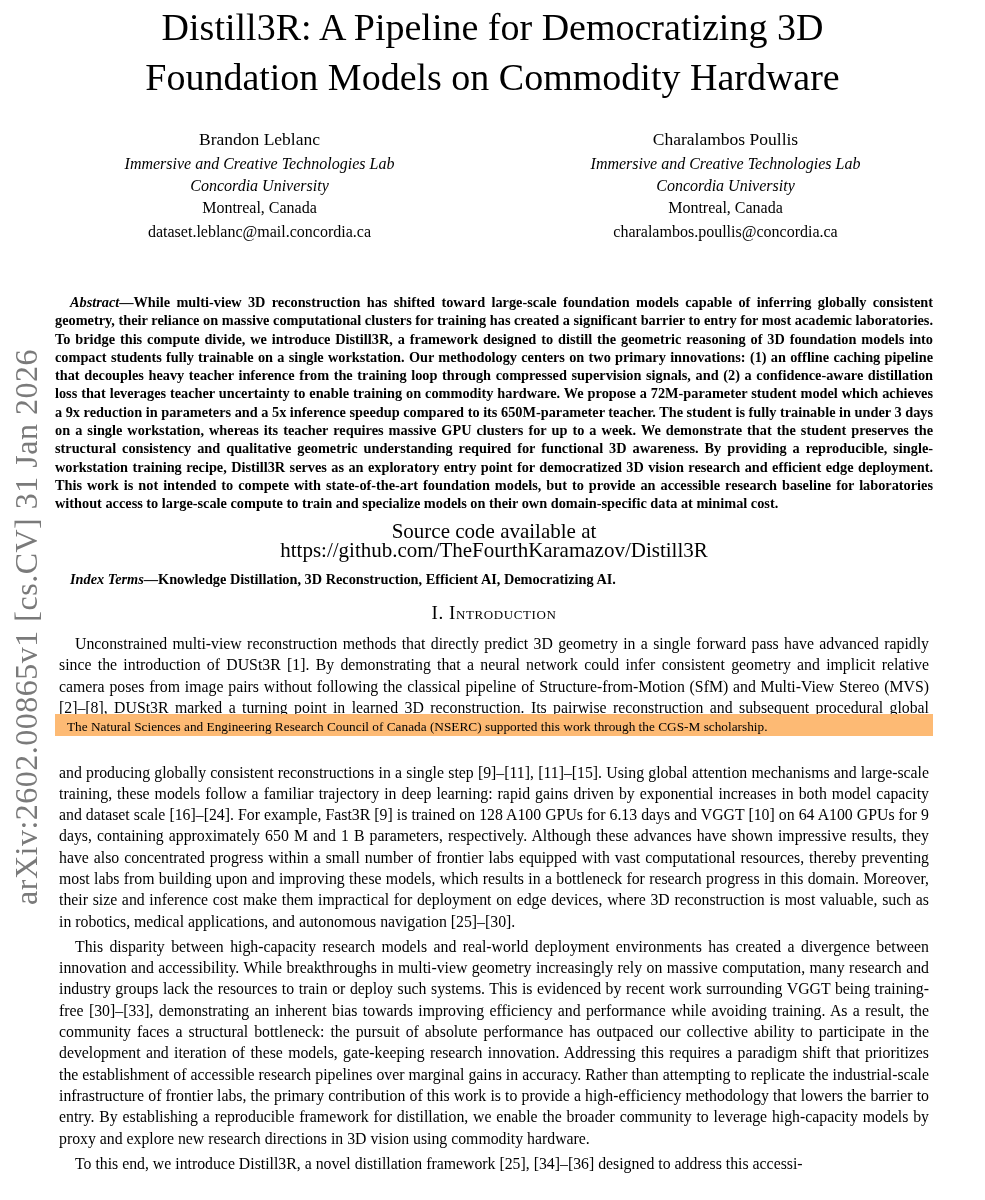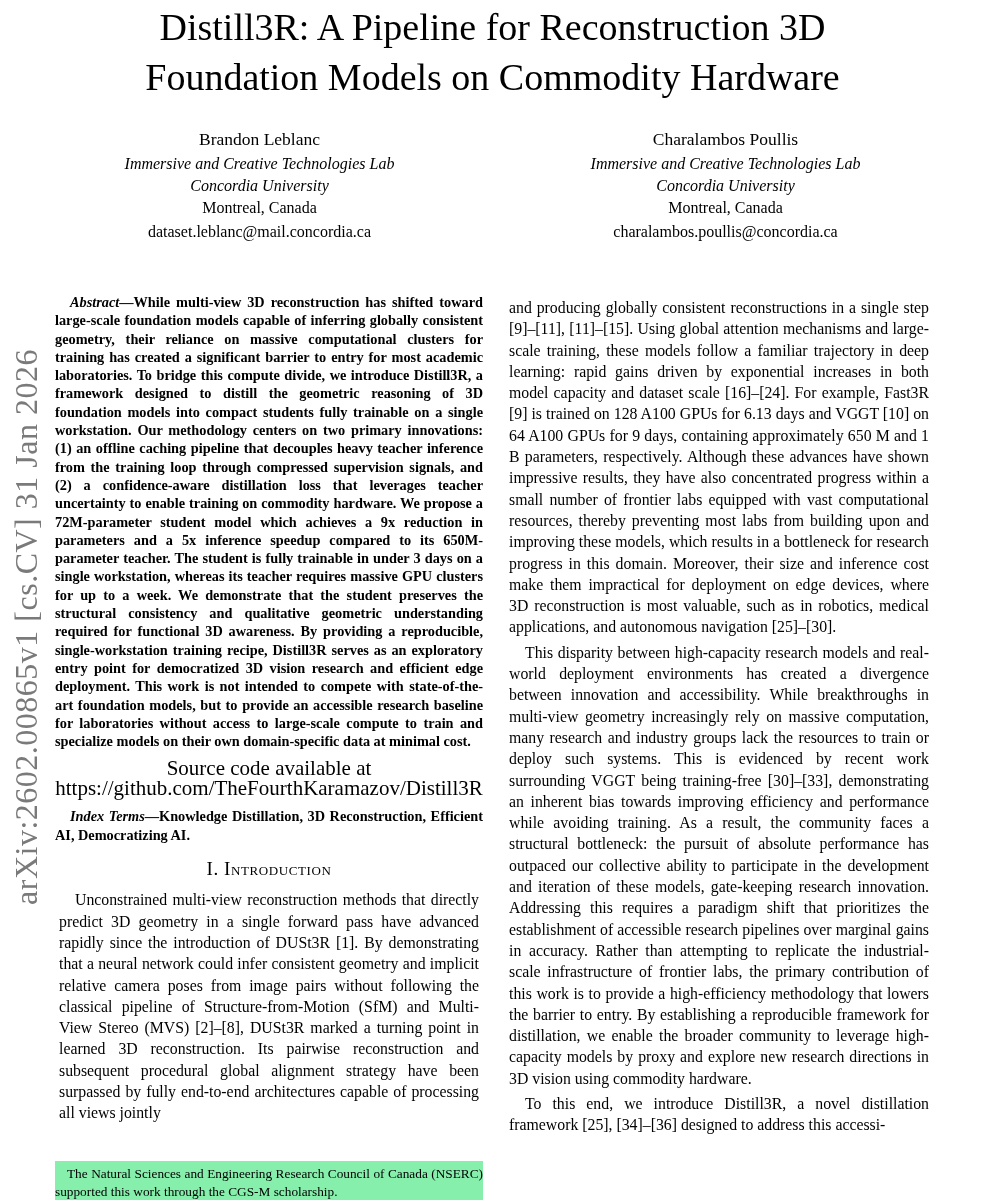--- a/index.html
+++ b/index.html
@@ -52,20 +52,21 @@
 
   
   .columns {
     position: absolute;
     top: 293px;
     left: 55px;
     right: 52px;
     bottom: 0;
     display: flex;
     gap: 22px;
+    flex-direction: column;
   }
   .col {
     flex: 1 1 0;
     position: relative;
     overflow: hidden;
     text-align: justify;
     font-size: 15.8px;
     line-height: 21.3px;
   }
 
@@ -103,37 +104,37 @@
     letter-spacing: 0.6px;
     margin: 14px 0 10px;
   }
 
   .body-par { margin: 4px; }
   .body-par.indent { text-indent: 16px; }
 
   .footnote {
     position: absolute;
     left: 0; right: 0; bottom: 0;
-    background: #86efac;
+    background: #fdba74;
     font-size: 13.3px;
     line-height: 17.5px;
     text-indent: 12px;
     text-align: justify;
     padding-top: 4px;
   }
 </style>
 </head>
 <body>
 
 <div class="page">
 
   <div class="arxiv-label">arXiv:2602.00865v1  [cs.CV]  31 Jan 2026</div>
 
   <div class="title">
-    <span class="tline">Distill3R: A Pipeline for Reconstruction 3D</span>
+    <span class="tline">Distill3R: A Pipeline for Democratizing 3D</span>
     <span class="tline">Foundation Models on Commodity Hardware</span>
   </div>
 
   <div class="authors">
     <div class="author">
       <div class="name">Brandon Leblanc</div>
       <div class="italic">Immersive and Creative Technologies Lab</div>
       <div class="italic">Concordia University</div>
       <div>Montreal, Canada</div>
       <div class="email">dataset.leblanc@mail.concordia.ca</div>

